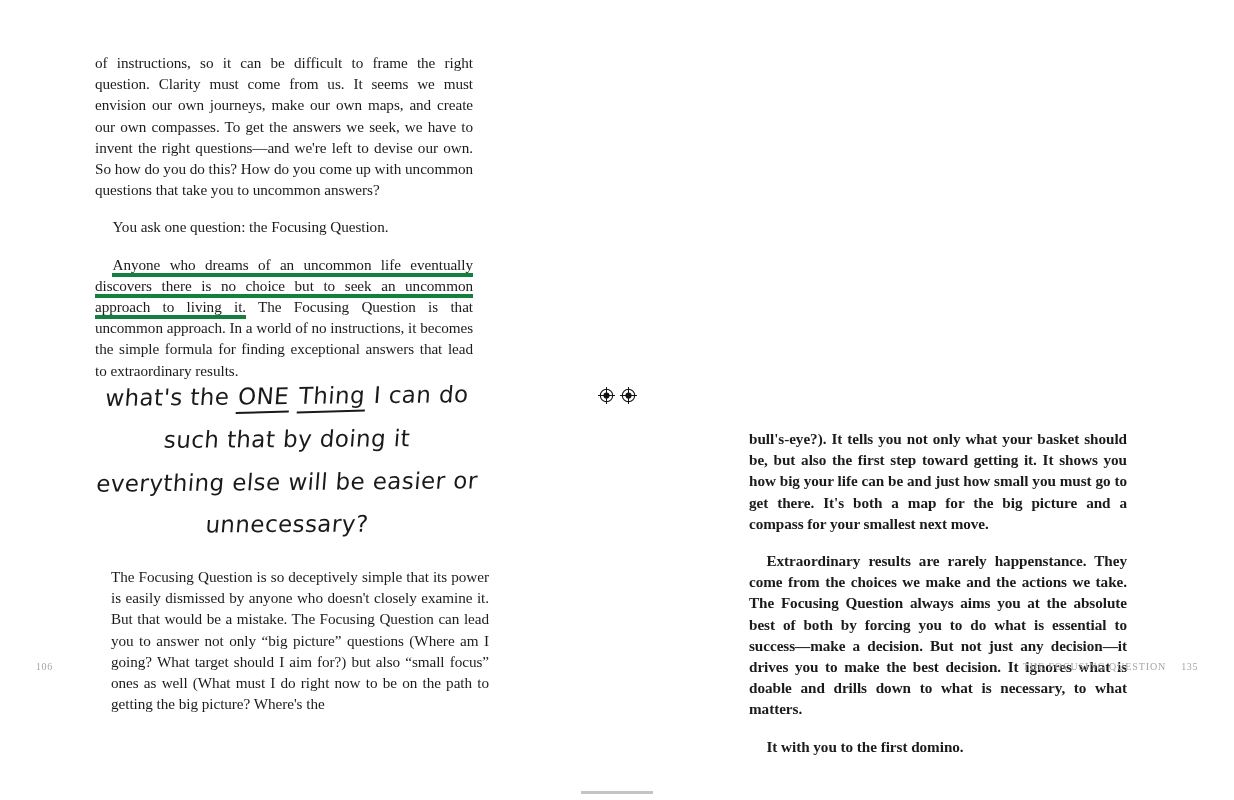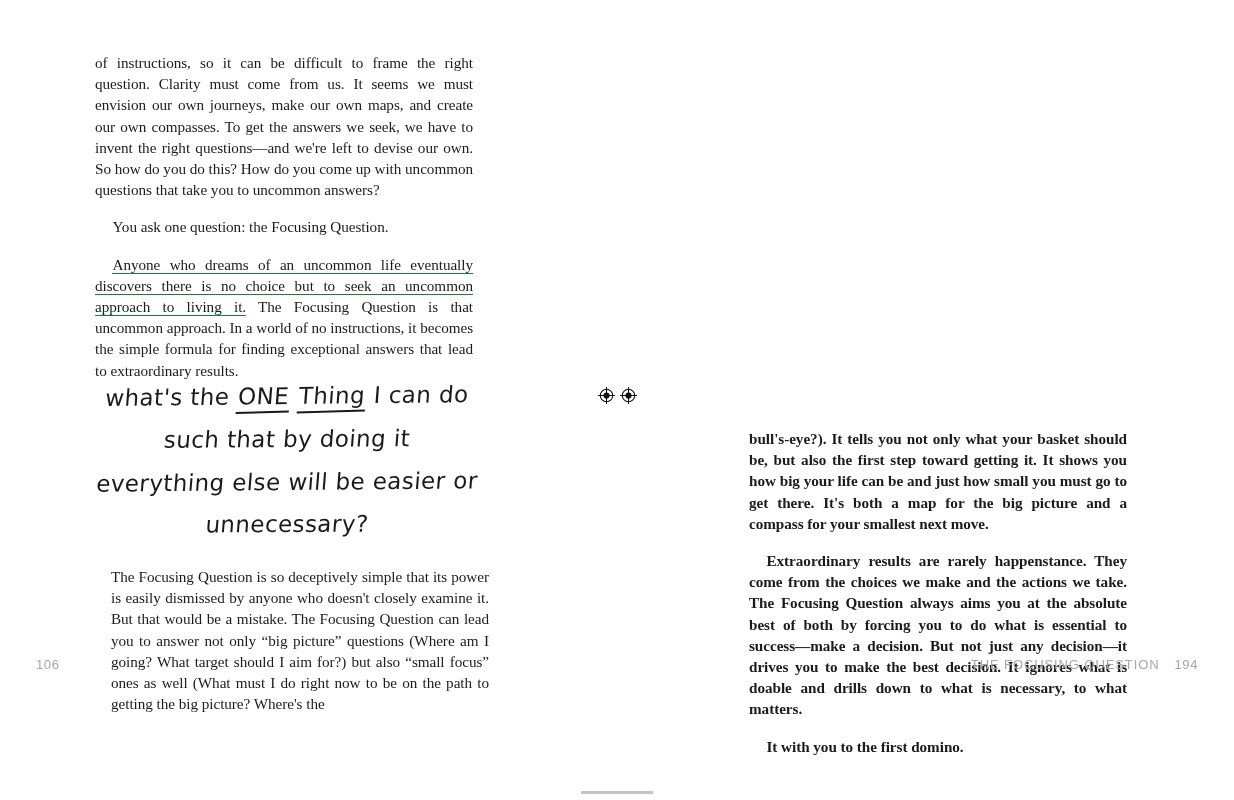--- a/index.html
+++ b/index.html
@@ -47,21 +47,21 @@
     text-align: justify;
     text-justify: inter-word;
     hyphens: manual;
     letter-spacing: -0.05px;
   }
   p.body + p.body { text-indent: 1.15em; margin-top: 16px; }
   p.first { text-indent: 0; }
 
   .hl {
     
-    border-bottom: 1px solid #15803d;
+    border-bottom: 4px solid #15803d;
     box-decoration-break: clone;
     -webkit-box-decoration-break: clone;
   }
 
   
   .handwriting-block {
     position: absolute;
     left: 92px;
     top: 381px;
     width: 390px;
@@ -122,22 +122,22 @@
     top: 387px;
     display: flex;
     gap: 5px;
   }
   .reg-marks svg { display: block; }
 
   
   .folio {
     position: absolute;
     bottom: 28px;
-    font-family: Liberation Sans, sans-serif;
-    font-size: 13px;
+    font-family: Liberation Serif, serif;
+    font-size: 10px;
     color: #a6a6a6;
     letter-spacing: 0.6px;
   }
   .folio-left  { left: 36px; }
   .folio-right {
     right: 36px;
     display: flex;
     align-items: flex-end;
     gap: 15px;
   }
@@ -207,18 +207,18 @@
     </div>
 
     <div class="col-right-body" style="left:132px;font-weight:bold;">
       <p class="body first">bull's-eye?). It tells you not only what your basket should be, but also the first step toward getting it. It shows you how big your life can be and just how small you must go to get there. It's both a map for the big picture and a compass for your smallest next move.</p>
       <p class="body">Extraordinary results are rarely happenstance. They come from the choices we make and the actions we take. The Focusing Question always aims you at the absolute best of both by forcing you to do what is essential to success—make a decision. But not just any decision—it drives you to make the best decision. It ignores what is doable and drills down to what is necessary, to what matters.</p>
       <p class="body">It with you to the first domino.</p>
     </div>
 
     <div class="folio folio-right">
       <span class="running-head">THE FOCUSING QUESTION</span>
-      <span>194</span>
+      <span>135</span>
     </div>
   </div>
 
   <div class="bottom-bar"></div>
 </div>
 
 </body></html>

